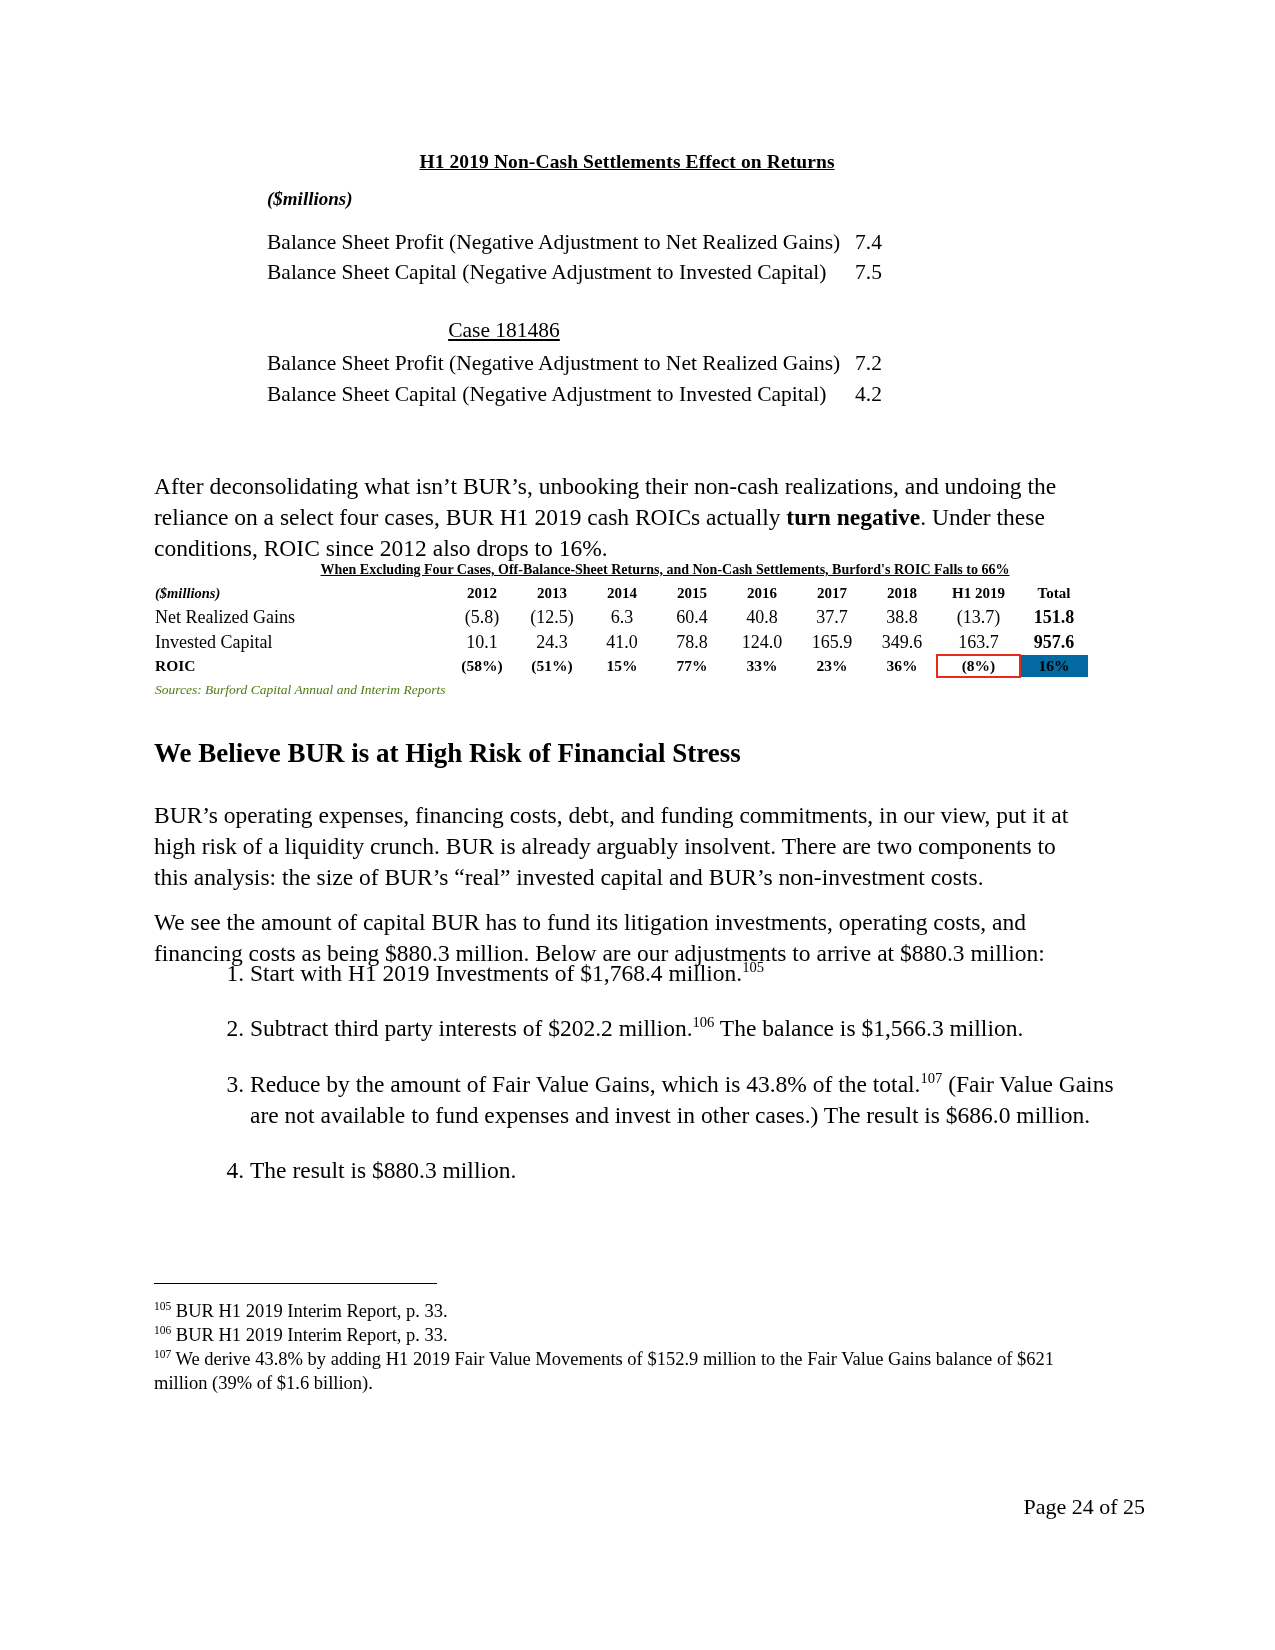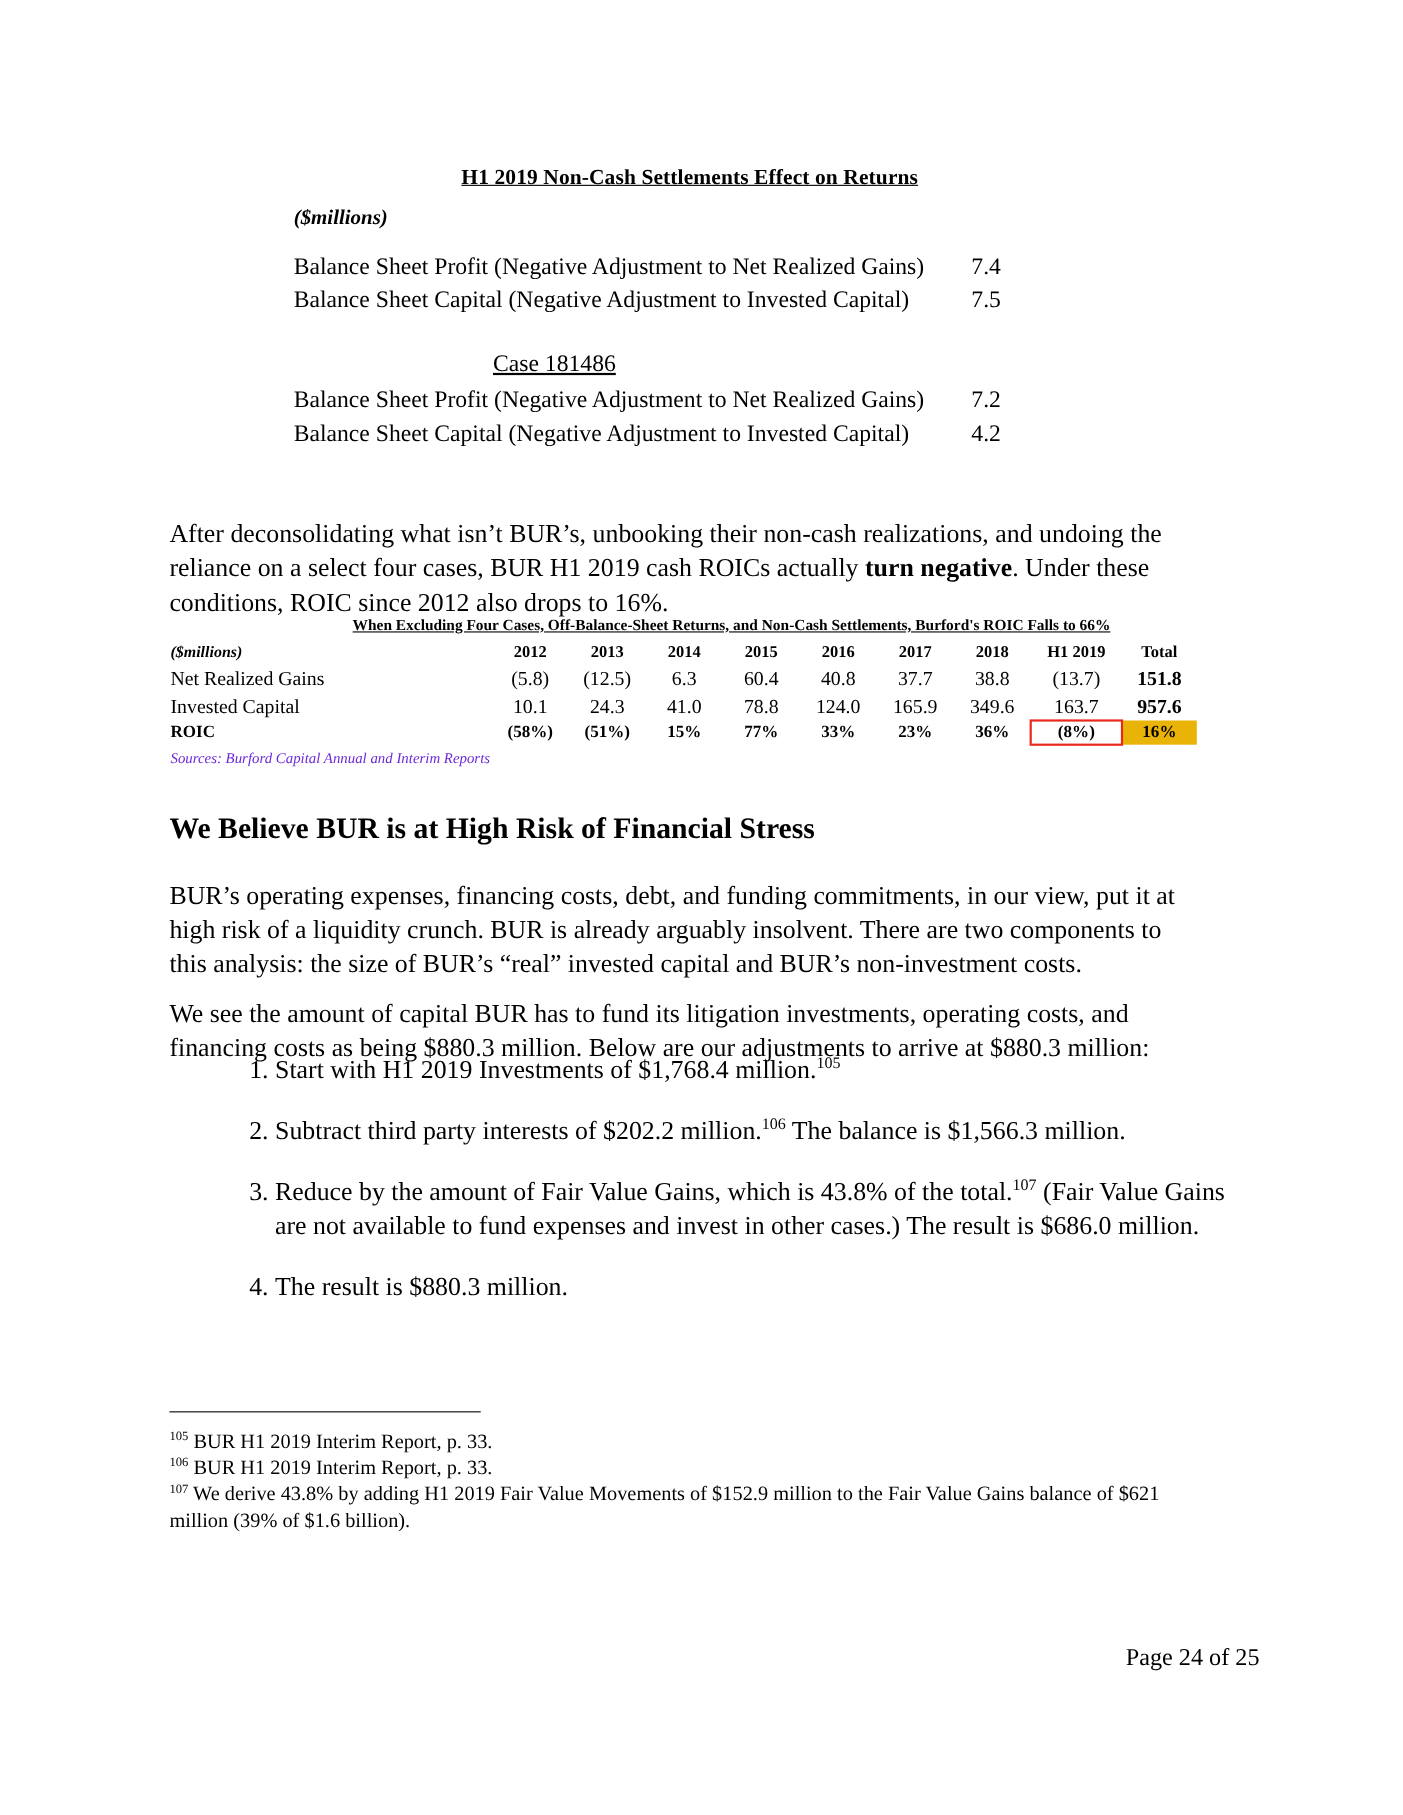--- a/index.html
+++ b/index.html
@@ -55,21 +55,20 @@
     text-align: center;
     text-decoration: underline;
     font-size: 21.5px;
     margin: 0 0 3px 0;
     padding-right: 226px;
   }
   .case-row {
     display: flex;
     align-items: center;
     white-space: nowrap;
-    gap: 28px;
   }
   .case-row .label {
     width: 588px;
     flex: 0 0 588px;
   }
   .case-row .value {
     flex: 0 0 auto;
     text-align: left;
   }
   .case-gap { height: 27px; }
@@ -150,27 +149,27 @@
   }
   table.roic tr.roic-row td {
     font-weight: bold;
     font-size: 15.5px;
   }
   td.boxed {
     outline: 2px solid #e8291c;
     outline-offset: -1px;
   }
   td.hl {
-    background: #eab308;
+    background: #0369a1;
   }
   .sources {
     font-style: italic;
     font-size: 13.5px;
     margin-top: 5px;
-    color: #6d28d9;
+    color: #4d7c0f;
   }
 
   
   ol.adjustments {
     position: absolute;
     left: 186px;
     top: 958px;
     width: 880px;
     margin: 0;
     padding: 0 0 0 52px;

